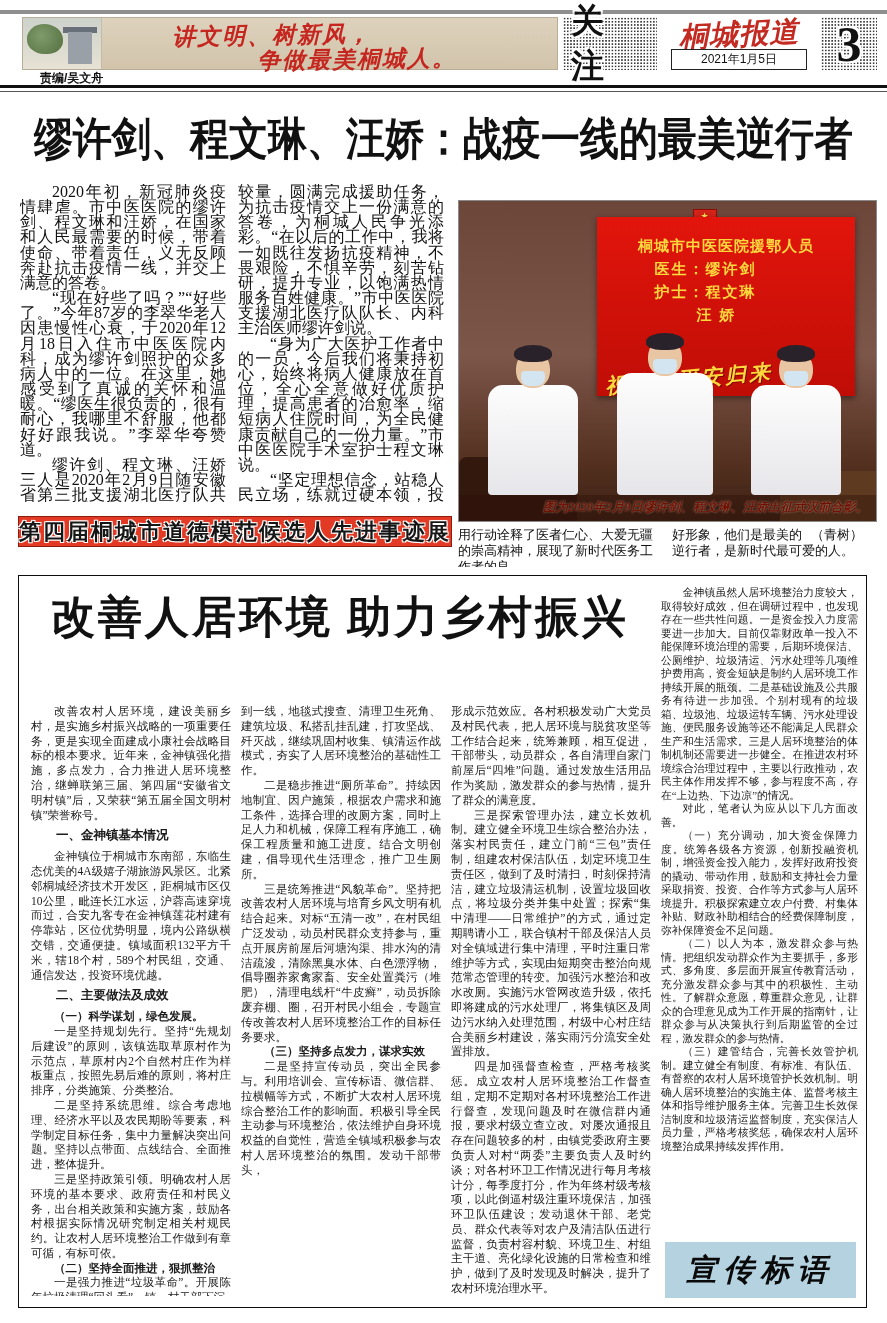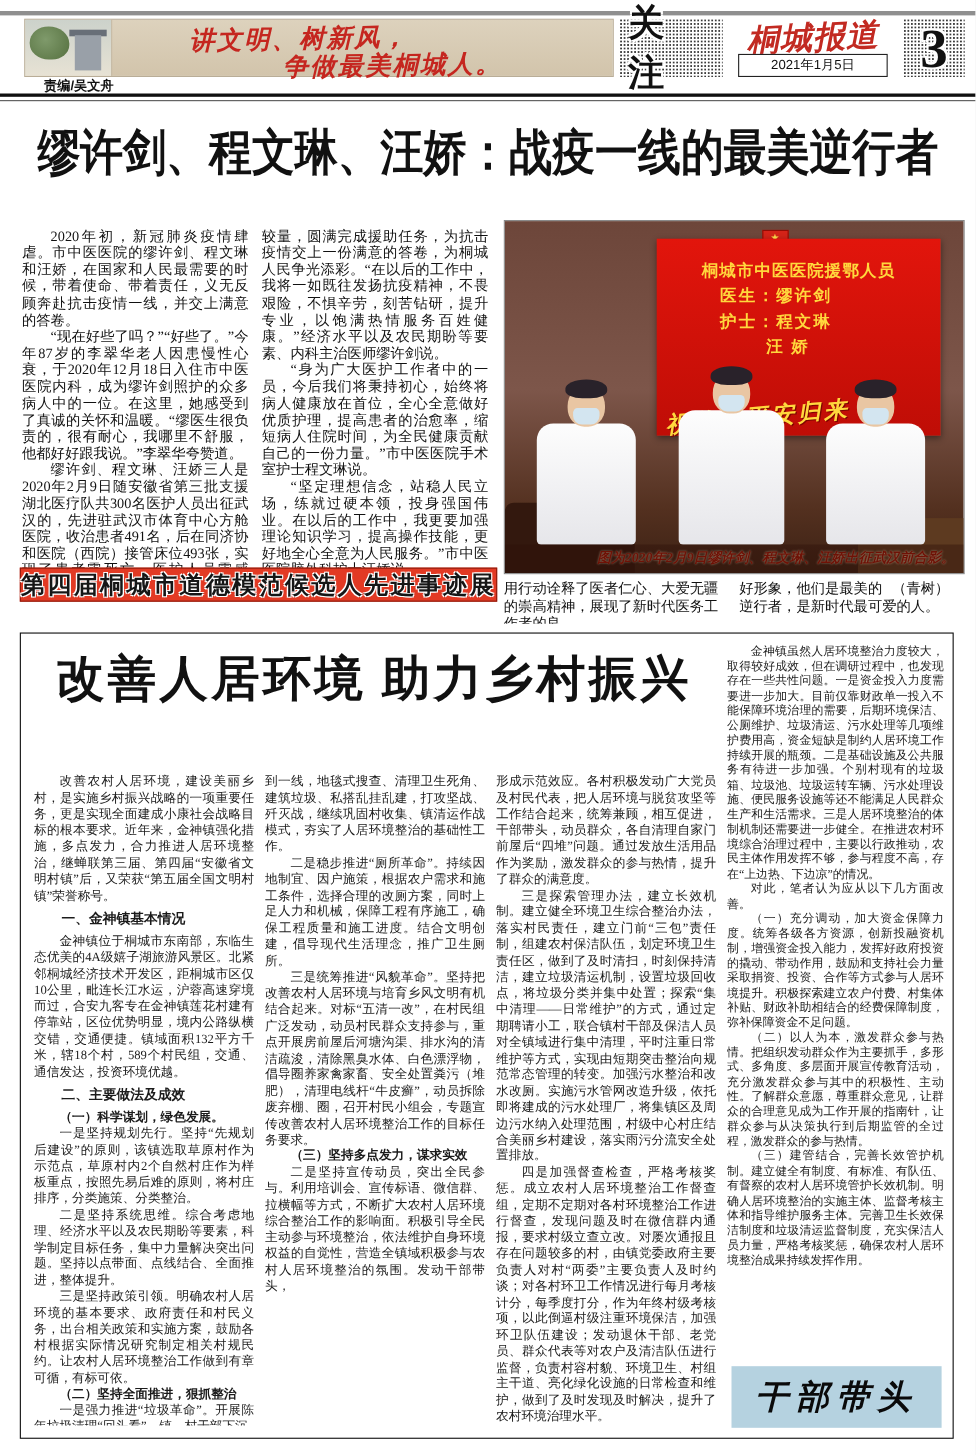--- a/index.html
+++ b/index.html
@@ -29,22 +29,22 @@
         font-family:"Liberation Sans",sans-serif;font-size:12px;padding:1px 0;}
   .page-num{width:56px;height:53px;margin-left:4px;display:flex;align-items:center;justify-content:center;
         font-weight:900;font-size:50px;text-shadow:-2px -2px 0 #fff,2px -2px 0 #fff,-2px 2px 0 #fff,2px 2px 0 #fff;}
   .editor{position:absolute;top:70px;left:40px;font-family:"Liberation Sans",sans-serif;font-weight:bold;font-size:12px;}
   .rule-black{position:absolute;top:85px;left:0;width:887px;height:3px;background:#101010;}
   .rule-thin{position:absolute;top:91px;left:0;width:887px;height:1px;background:#555;}
 
   
   .headline{position:absolute;top:112px;left:10px;width:867px;margin:0;text-align:center;
         font-size:39px;font-weight:900;letter-spacing:0px;transform:scaleY(1.15);}
-  .a1col{position:absolute;top:207px;width:206px;height:318px;overflow:hidden;
-        font-size:13px;line-height:15.15px;}
+  .a1col{position:absolute;top:184px;width:206px;height:318px;overflow:hidden;
+        font-size:16px;line-height:15.15px;}
   .a1col.c1{left:20px;}
   .a1col.c2{left:238px;}
   .blk{text-align:justify;}
   .blk.p{text-indent:2em;}
   .blk.cont{text-indent:0;}
   .blk.sub{text-indent:2em;font-weight:bold;}
   .blk.h{font-family:"Liberation Sans","DejaVu Sans",sans-serif;font-weight:bold;text-indent:2em;margin:5px 0;}
 
   .photo{position:absolute;left:458px;top:200px;width:419px;height:322px;margin:0;overflow:hidden;
         background:linear-gradient(180deg,#6d463a 0%,#7d564a 48%,#53301f 82%,#3c2114 100%);border:1px solid #8a8a8a;box-sizing:border-box;}
@@ -128,21 +128,21 @@
   <div class="rule-thin"></div>
 
   <h1 class="headline">缪许剑、程文琳、汪娇：战疫一线的最美逆行者</h1>
 
   <div class="a1col c1">
       <div class="blk p">2020年初，新冠肺炎疫情肆虐。市中医医院的缪许剑、程文琳和汪娇，在国家和人民最需要的时候，带着使命、带着责任，义无反顾奔赴抗击疫情一线，并交上满意的答卷。</div>
       <div class="blk p">“现在好些了吗？”“好些了。”今年87岁的李翠华老人因患慢性心衰，于2020年12月18日入住市中医医院内科，成为缪许剑照护的众多病人中的一位。在这里，她感受到了真诚的关怀和温暖。“缪医生很负责的，很有耐心，我哪里不舒服，他都好好跟我说。”李翠华夸赞道。</div>
       <div class="blk p">缪许剑、程文琳、汪娇三人是2020年2月9日随安徽省第三批支援湖北医疗队共300名医护人员出征武汉的，先进驻武汉市体育中心方舱医院，收治患者491名，后在同济协和医院（西院）接管床位493张，实现了患者零死亡、医护人员零感染、患者出院零回头的辉煌战果。他们与武汉人民一道同时间赛跑、与死神</div>
     </div>
   <div class="a1col c2">
-      <div class="blk cont">较量，圆满完成援助任务，为抗击疫情交上一份满意的答卷，为桐城人民争光添彩。“在以后的工作中，我将一如既往发扬抗疫精神，不畏艰险，不惧辛劳，刻苦钻研，提升专业，以饱满热情服务百姓健康。”经济水平以及农民期盼等要素、内科主治医师缪许剑说。</div>
+      <div class="blk cont">较量，圆满完成援助任务，为抗击疫情交上一份满意的答卷，为桐城人民争光添彩。“在以后的工作中，我将一如既往发扬抗疫精神，不畏艰险，不惧辛劳，刻苦钻研，提升专业，以饱满热情服务百姓健康。”市中医医院支援湖北医疗队队长、内科主治医师缪许剑说。</div>
       <div class="blk p">“身为广大医护工作者中的一员，今后我们将秉持初心，始终将病人健康放在首位，全心全意做好优质护理，提高患者的治愈率，缩短病人住院时间，为全民健康贡献自己的一份力量。”市中医医院手术室护士程文琳说。</div>
       <div class="blk p">“坚定理想信念，站稳人民立场，练就过硬本领，投身强国伟业。在以后的工作中，我更要加强理论知识学习，提高操作技能，更好地全心全意为人民服务。”市中医医院脑外科护士汪娇说。</div>
     </div>
 
   <figure class="photo">
     <div class="flag"></div>
     <div class="pbanner">
       <div class="pb-t">桐城市中医医院援鄂人员</div>
       <div class="pb-l">医生：缪许剑</div>
       <div class="pb-l">护士：程文琳</div>
@@ -214,16 +214,16 @@
         <div class="blk p">三是探索管理办法，建立长效机制。建立健全环境卫生综合整治办法，落实村民责任，建立门前“三包”责任制，组建农村保洁队伍，划定环境卫生责任区，做到了及时清扫，时刻保持清洁，建立垃圾清运机制，设置垃圾回收点，将垃圾分类并集中处置；探索“集中清理——日常维护”的方式，通过定期聘请小工，联合镇村干部及保洁人员对全镇域进行集中清理，平时注重日常维护等方式，实现由短期突击整治向规范常态管理的转变。加强污水整治和改水改厕。实施污水管网改造升级，依托即将建成的污水处理厂，将集镇区及周边污水纳入处理范围，村级中心村庄结合美丽乡村建设，落实雨污分流安全处置排放。</div>
         <div class="blk p">四是加强督查检查，严格考核奖惩。成立农村人居环境整治工作督查组，定期不定期对各村环境整治工作进行督查，发现问题及时在微信群内通报，要求村级立查立改。对屡次通报且存在问题较多的村，由镇党委政府主要负责人对村“两委”主要负责人及时约谈；对各村环卫工作情况进行每月考核计分，每季度打分，作为年终村级考核项，以此倒逼村级注重环境保洁，加强环卫队伍建设；发动退休干部、老党员、群众代表等对农户及清洁队伍进行监督，负责村容村貌、环境卫生、村组主干道、亮化绿化设施的日常检查和维护，做到了及时发现及时解决，提升了农村环境治理水平。</div>
       </div>
     <div class="a2col ac4">
         <div class="blk p">金神镇虽然人居环境整治力度较大，取得较好成效，但在调研过程中，也发现存在一些共性问题。一是资金投入力度需要进一步加大。目前仅靠财政单一投入不能保障环境治理的需要，后期环境保洁、公厕维护、垃圾清运、污水处理等几项维护费用高，资金短缺是制约人居环境工作持续开展的瓶颈。二是基础设施及公共服务有待进一步加强。个别村现有的垃圾箱、垃圾池、垃圾运转车辆、污水处理设施、便民服务设施等还不能满足人民群众生产和生活需求。三是人居环境整治的体制机制还需要进一步健全。在推进农村环境综合治理过程中，主要以行政推动，农民主体作用发挥不够，参与程度不高，存在“上边热、下边凉”的情况。</div>
         <div class="blk p">对此，笔者认为应从以下几方面改善。</div>
         <div class="blk p">（一）充分调动，加大资金保障力度。统筹各级各方资源，创新投融资机制，增强资金投入能力，发挥好政府投资的撬动、带动作用，鼓励和支持社会力量采取捐资、投资、合作等方式参与人居环境提升。积极探索建立农户付费、村集体补贴、财政补助相结合的经费保障制度，弥补保障资金不足问题。</div>
         <div class="blk p">（二）以人为本，激发群众参与热情。把组织发动群众作为主要抓手，多形式、多角度、多层面开展宣传教育活动，充分激发群众参与其中的积极性、主动性。了解群众意愿，尊重群众意见，让群众的合理意见成为工作开展的指南针，让群众参与从决策执行到后期监管的全过程，激发群众的参与热情。</div>
         <div class="blk p">（三）建管结合，完善长效管护机制。建立健全有制度、有标准、有队伍、有督察的农村人居环境管护长效机制。明确人居环境整治的实施主体、监督考核主体和指导维护服务主体。完善卫生长效保洁制度和垃圾清运监督制度，充实保洁人员力量，严格考核奖惩，确保农村人居环境整治成果持续发挥作用。</div>
       </div>
-    <div class="theory">干部带头</div>
+    <div class="theory">宣传标语</div>
   </section>
 
 </div>
 
 </body></html>

